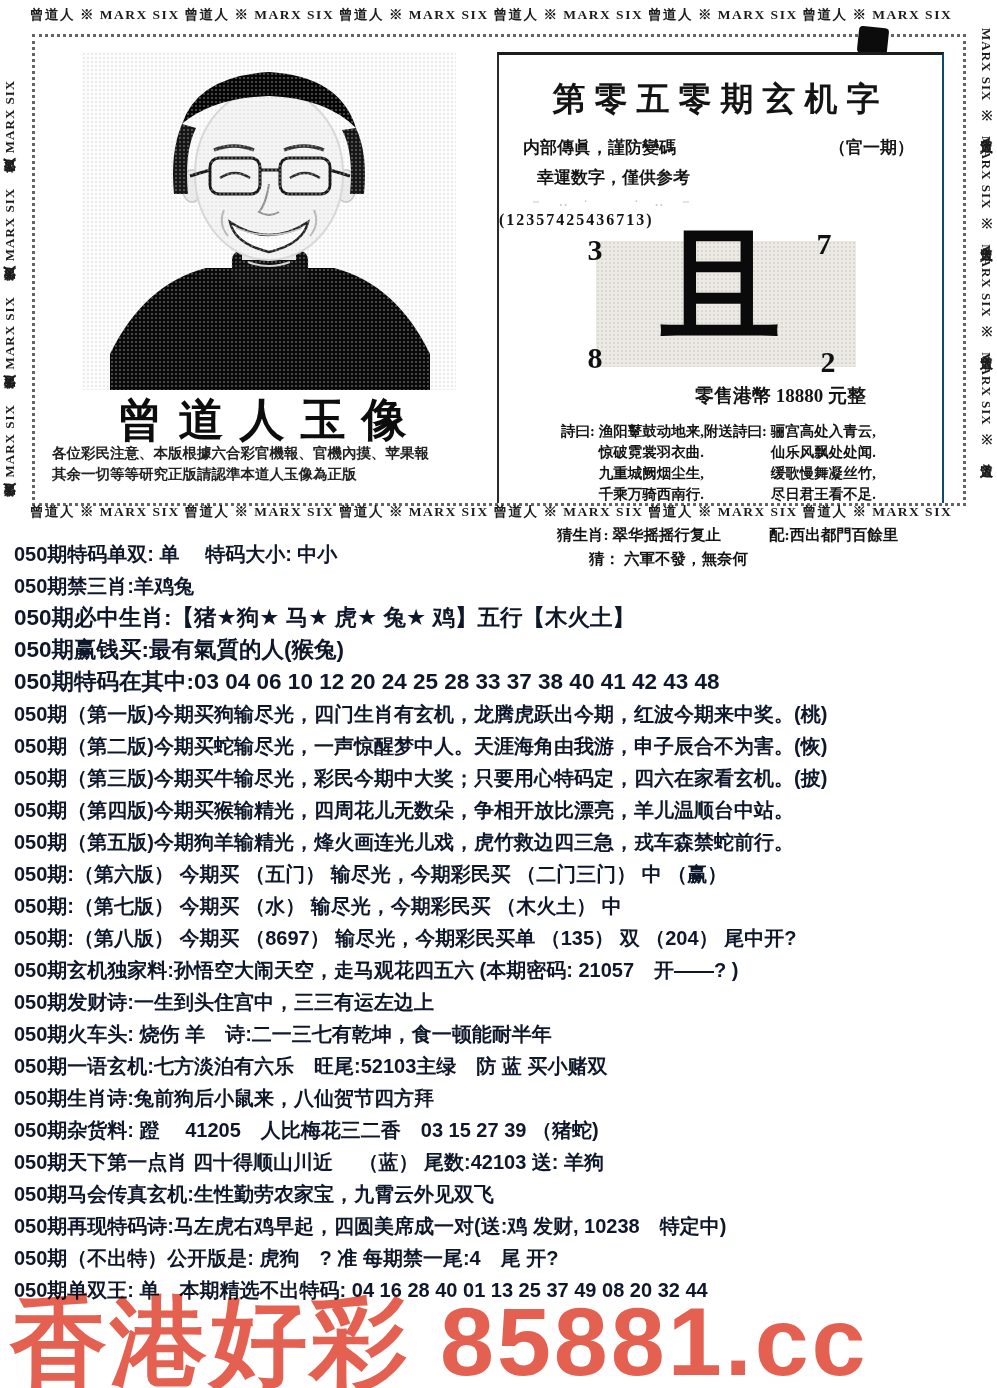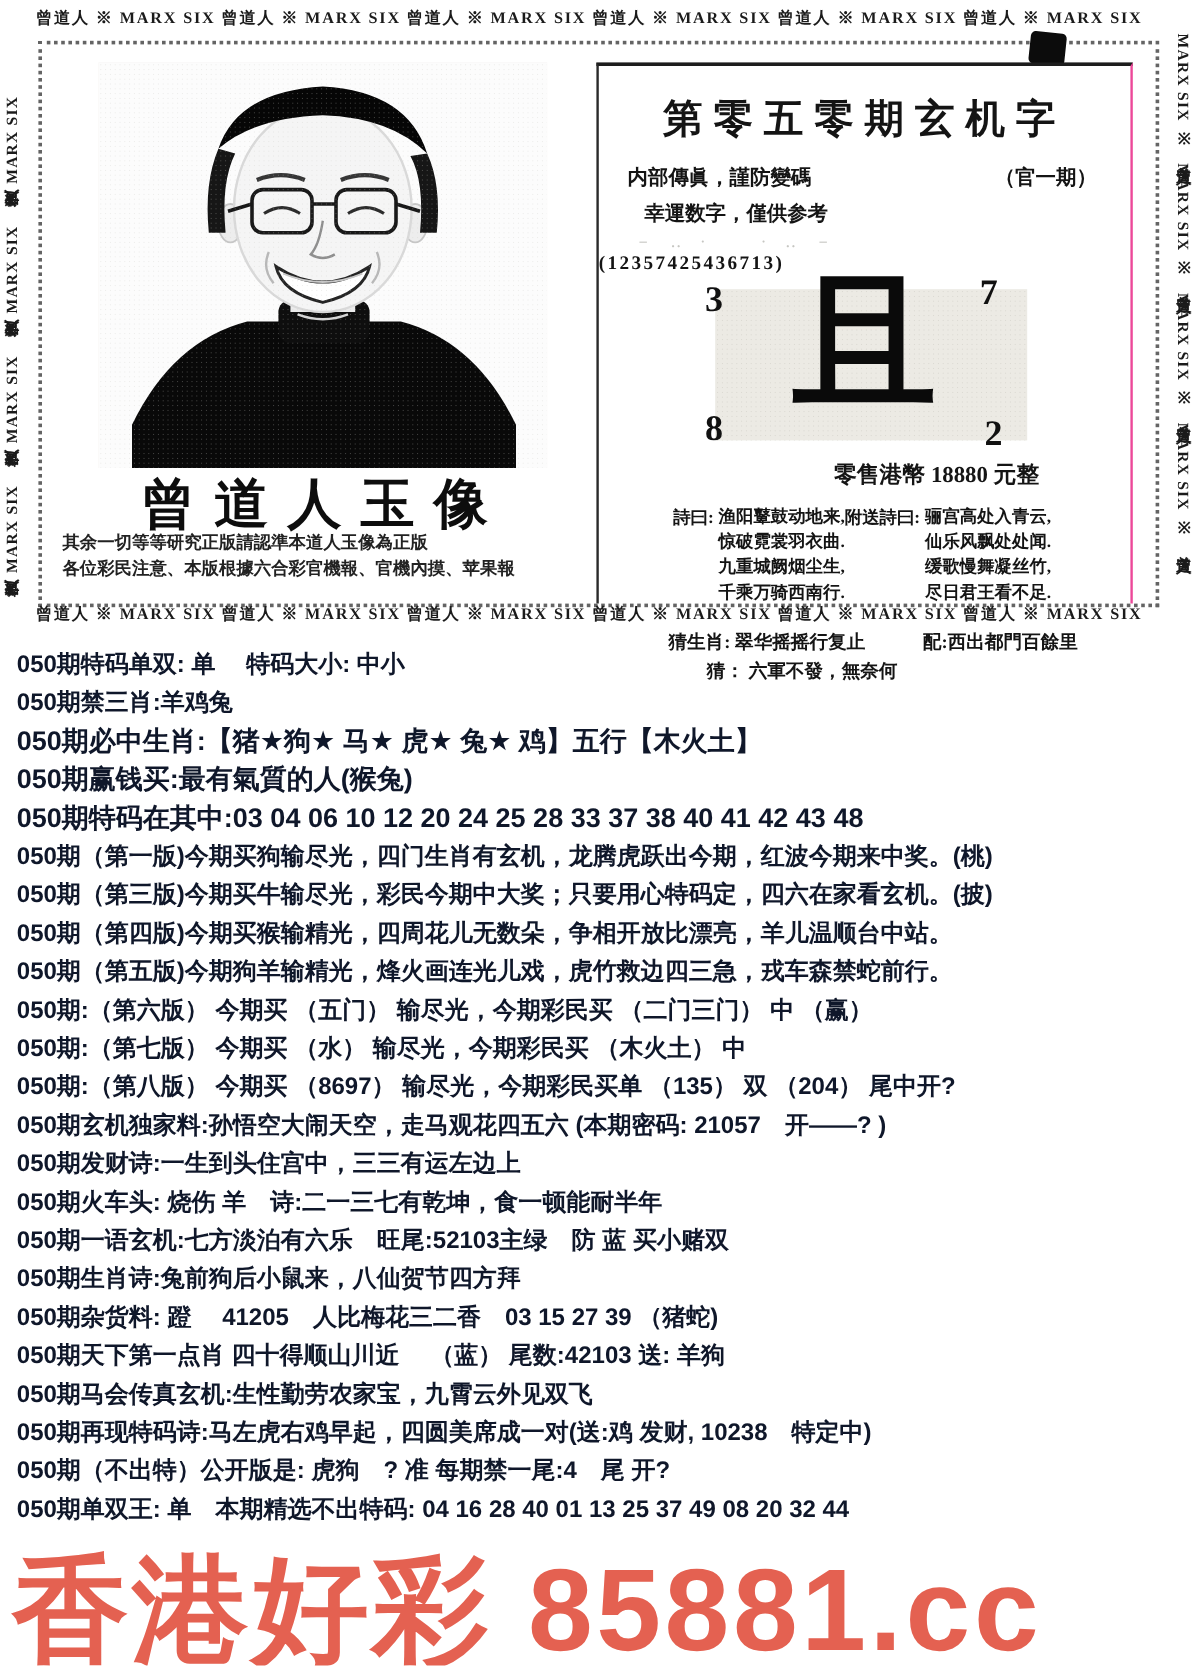--- a/index.html
+++ b/index.html
@@ -32,21 +32,21 @@
   .photo svg{filter:grayscale(1) contrast(1.06);}
   .caption{position:absolute;left:70px;top:390px;width:400px;text-align:center;
            font-family:"Liberation Serif","DejaVu Serif",serif;font-weight:900;
            font-size:45px;letter-spacing:16px;color:#0d0d0d;}
   .notes{position:absolute;left:52px;top:443px;width:420px;
          font-family:"Liberation Serif","DejaVu Serif",serif;font-weight:bold;
          font-size:14.5px;line-height:21px;color:#222;}
 
   
   .panel{position:absolute;left:497px;top:52px;width:443px;height:448px;
-         border-top:3px solid #1d1d1d;border-left:2px solid #2a2a2a;border-right:2px solid #ec4899;
+         border-top:3px solid #1d1d1d;border-left:2px solid #2a2a2a;border-right:2px solid #0c4a6e;
          font-family:"Liberation Serif","DejaVu Serif",serif;color:#141414;}
   .panel-title{margin-top:22px;text-align:center;font-size:33px;font-weight:900;letter-spacing:9px;}
   .panel-row1{display:flex;justify-content:space-between;padding:14px 28px 0 24px;
               font-size:17px;font-weight:bold;}
   .panel-row2{padding:7px 0 0 38px;font-size:17px;font-weight:bold;}
   .faint-line{padding:4px 0 0 30px;font-size:14px;color:#c6c6c2;letter-spacing:6px;}
   .code{ text-align:left;font-size:16px;font-weight:bold;letter-spacing:2px;margin-top:0px;}
   .mystery{position:relative;width:310px;height:132px;margin:8px auto 0 auto;}
   .mystery .gray{position:absolute;left:30px;top:4px;width:260px;height:126px;background:#eceae4;
         background-image:radial-gradient(#d8d6cf 0.7px, transparent 0.8px);background-size:4px 4px;}
@@ -121,22 +121,22 @@
       <path d="M232,158 Q238,172 228,184" stroke="#bdb4a4" stroke-width="2" fill="none"></path>
 
       <path d="M148,170 Q187,196 226,170 Q221,192 187,200 Q153,192 148,170 Z" fill="#ffffff" stroke="#2e2a26" stroke-width="2.5"></path>
       <path d="M154,176 Q187,190 220,176" stroke="#c9c1b2" stroke-width="1.5" fill="none"></path>
 
       <path d="M166,210 Q187,218 208,210" stroke="#d8d1c4" stroke-width="2" fill="none"></path>
     </svg>
   </div>
   <div class="caption">曾道人玉像</div>
   <div class="notes">
+    <div>各位彩民注意、本版根據六合彩官機報、官機內摸、苹果報</div>
     <div>其余一切等等研究正版請認準本道人玉像為正版</div>
-    <div>各位彩民注意、本版根據六合彩官機報、官機內摸、苹果報</div>
   </div>
 
   <div class="panel">
     <div class="panel-title">第零五零期玄机字</div>
     <div class="panel-row1">
       <span>内部傳眞，謹防變碼</span>
       <span>（官一期）</span>
     </div>
     <div class="panel-row2">幸運数字，僅供参考</div>
     <div class="faint-line">－ ‥ ·　　· ‥ －</div>
@@ -185,20 +185,21 @@
 </div>
 
 <div class="body-lines" id="body-lines">
 
 <div class="bline">050期特码单双: 单　 特码大小: 中小</div>
     <div class="bline">050期禁三肖:羊鸡兔</div>
     <div class="bline lg">050期必中生肖:【猪★狗★ 马★ 虎★ 兔★ 鸡】五行【木火土】</div>
     <div class="bline lg">050期赢钱买:最有氣質的人(猴兔)</div>
     <div class="bline lg">050期特码在其中:03 04 06 10 12 20 24 25 28 33 37 38 40 41 42 43 48</div>
     <div class="bline">050期（第一版)今期买狗输尽光，四门生肖有玄机，龙腾虎跃出今期，红波今期来中奖。(桃)</div>
+    <div class="bline">050期（第二版)今期买蛇输尽光，一声惊醒梦中人。天涯海角由我游，申子辰合不为害。(恢)</div>
     <div class="bline">050期（第三版)今期买牛输尽光，彩民今期中大奖；只要用心特码定，四六在家看玄机。(披)</div>
     <div class="bline">050期（第四版)今期买猴输精光，四周花儿无数朵，争相开放比漂亮，羊儿温顺台中站。</div>
     <div class="bline">050期（第五版)今期狗羊输精光，烽火画连光儿戏，虎竹救边四三急，戎车森禁蛇前行。</div>
     <div class="bline">050期:（第六版） 今期买 （五门） 输尽光，今期彩民买 （二门三门） 中 （赢）</div>
     <div class="bline">050期:（第七版） 今期买 （水） 输尽光，今期彩民买 （木火土） 中</div>
     <div class="bline">050期:（第八版） 今期买 （8697） 输尽光，今期彩民买单 （135） 双 （204） 尾中开?</div>
     <div class="bline">050期玄机独家料:孙悟空大闹天空，走马观花四五六 (本期密码: 21057　开——? )</div>
     <div class="bline">050期发财诗:一生到头住宫中，三三有运左边上</div>
     <div class="bline">050期火车头: 烧伤 羊　诗:二一三七有乾坤，食一顿能耐半年</div>
     <div class="bline">050期一语玄机:七方淡泊有六乐　旺尾:52103主绿　防 蓝 买小赌双</div>

